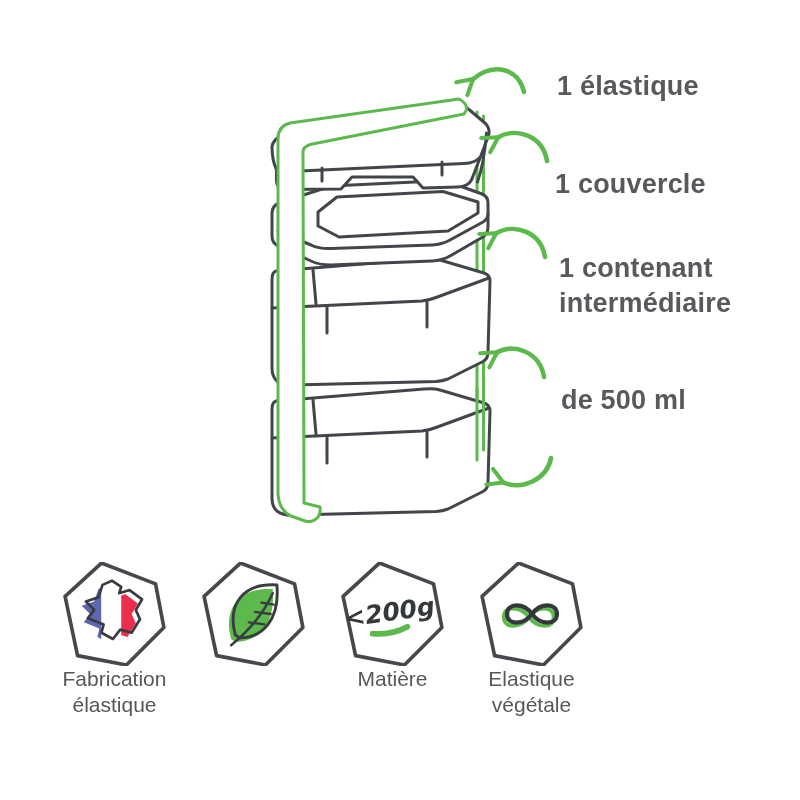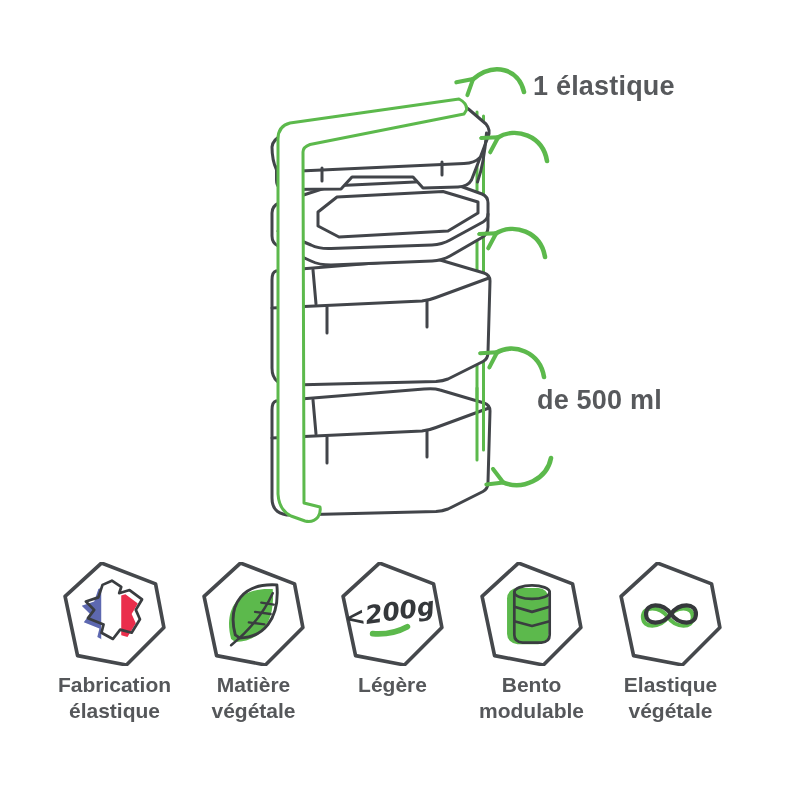--- a/index.html
+++ b/index.html
@@ -2,26 +2,26 @@
 <html><head>
 <meta charset="utf-8">
 <style>
   html,body{margin:0;padding:0;background:#ffffff;}
   body{width:800px;height:800px;position:relative;overflow:hidden;
        font-family:"Liberation Sans", sans-serif;}
   .stage{position:absolute;inset:0;}
   svg.illu{position:absolute;left:0;top:0;}
   .callout{position:absolute;color:#57595c;font-size:27px;line-height:35px;
            font-weight:600;letter-spacing:.2px;white-space:nowrap;}
-  .callout span{display:block;}
+  .callout span{display:block;margin-left:24px;}
   .features-row{position:absolute;left:45px;top:562px;width:695px;display:flex;}
   .feature{width:139px;display:flex;flex-direction:column;align-items:center;}
   .feature .icon{width:104px;height:104px;}
-  .feature .flabel{margin-top:6px;text-align:center;color:#55575a;
-                   font-size:21px;line-height:26px;font-weight:700;}
+  .feature .flabel{text-align:center;color:#55575a;
+                   font-size:21px;line-height:26px;font-weight:400;}
   .feature .flabel span{display:block;}
 </style>
 </head>
 <body>
 
 <div class="stage">
 
   <svg class="illu" width="800" height="800" viewBox="0 0 800 800">
     <defs>
       <marker id="ah" viewBox="0 0 6 6" refX="1.2" refY="3" markerWidth="4.6" markerHeight="4.6" orient="auto">
@@ -97,20 +97,28 @@
         <path d="M544,377 C540,352 513,342 496,353" marker-end="url(#ah)"></path>
         <path d="M551,458 C547,479 523,491 502,482" marker-end="url(#ah)"></path>
       </g>
     </g>
   </svg>
 
   <div class="callout" style="left:533px;top:69px">
     <span>1 élastique</span>
     <span></span>
   </div>
+  <div class="callout" style="left:531px;top:167px">
+    <span>1 couvercle</span>
+    <span></span>
+  </div>
+  <div class="callout" style="left:535px;top:251px">
+    <span>1 contenant</span>
+    <span>intermédiaire</span>
+  </div>
   <div class="callout" style="left:537px;top:383px">
     <span>de 500 ml</span>
   </div>
 
   <div class="features-row">
 
     <div class="feature">
       <svg class="icon" viewBox="0 0 100 100">
         <defs>
           <clipPath id="frclip">
@@ -134,56 +142,36 @@
     </div>
 
     <div class="feature">
       <svg class="icon" viewBox="0 0 100 100">
         <path d="M37,1 L89,21 L97,63 L61,99 L14,90 L2,33 Z" fill="#ffffff" stroke="#45484c" stroke-width="3.5" stroke-linejoin="round"></path>
         <path d="M32,70 C24,40 40,20 72,22 C75,56 58,73 36,73 Z" fill="#5cb94c" transform="translate(-4,4)"></path>
         <path d="M32,70 C24,40 40,20 72,22 C75,56 58,73 36,73 Z" fill="none" stroke="#3a3d40" stroke-width="2.8" stroke-linejoin="round"></path>
         <path d="M28,80 C38,72 56,56 68,30" fill="none" stroke="#3a3d40" stroke-width="2.4" stroke-linecap="round"></path>
         <path d="M45,58 L60,60 M51,48 L66,50 M57,39 L69,41" fill="none" stroke="#3a3d40" stroke-width="2.2" stroke-linecap="round"></path>
       </svg>
-      <div class="flabel">
-        <span>Matière</span>
-        <span>végétale</span>
-      </div>
     </div>
 
     <div class="feature">
       <svg class="icon" viewBox="0 0 100 100">
         <path d="M37,1 L89,21 L97,63 L61,99 L14,90 L2,33 Z" fill="#ffffff" stroke="#45484c" stroke-width="3.5" stroke-linejoin="round"></path>
         <g transform="rotate(-8 50 50)">
           <text x="47" y="56" text-anchor="middle" font-family="'DejaVu Sans', sans-serif" font-style="italic" font-weight="bold" font-size="24" fill="#35383b">&lt;200g</text>
           <path d="M28,66 Q46,70 62,64" fill="none" stroke="#5cb94c" stroke-width="5.5" stroke-linecap="round"></path>
         </g>
       </svg>
       <div class="flabel">
-        <span>Légère</span>
+        <span>Matière</span>
         <span></span>
       </div>
     </div>
 
-    <div class="feature">
-      <svg class="icon" viewBox="0 0 100 100">
-        <path d="M37,1 L89,21 L97,63 L61,99 L14,90 L2,33 Z" fill="#ffffff" stroke="#45484c" stroke-width="3.5" stroke-linejoin="round"></path>
-        <rect x="26" y="25" width="40" height="54" rx="10" fill="#5cb94c"></rect>
-        <g fill="none" stroke="#3a3d40" stroke-width="2.6" stroke-linecap="round" stroke-linejoin="round">
-          <ellipse cx="50" cy="29" rx="17" ry="6.5"></ellipse>
-          <path d="M33,29 L33,70 Q33,77 41,77.5 L59,77.5 Q67,77 67,70 L67,29"></path>
-          <path d="M33,43 L50,48 L67,43"></path>
-          <path d="M33,57 L50,61.5 L67,57"></path>
-        </g>
-      </svg>
-      <div class="flabel">
-        <span>Bento</span>
-        <span>modulable</span>
-      </div>
-    </div>
 
     <div class="feature">
       <svg class="icon" viewBox="0 0 100 100">
         <path d="M37,1 L89,21 L97,63 L61,99 L14,90 L2,33 Z" fill="#ffffff" stroke="#45484c" stroke-width="3.5" stroke-linejoin="round"></path>
         <path d="M26,50 C26,39 42,39 50,50 C58,61 74,61 74,50 C74,39 58,39 50,50
                  C42,61 26,61 26,50 Z" fill="none" stroke="#5cb94c" stroke-width="4" transform="translate(-3,3)"></path>
         <path d="M26,50 C26,39 42,39 50,50 C58,61 74,61 74,50 C74,39 58,39 50,50
                  C42,61 26,61 26,50 Z" fill="none" stroke="#35383b" stroke-width="4"></path>
       </svg>
       <div class="flabel">

